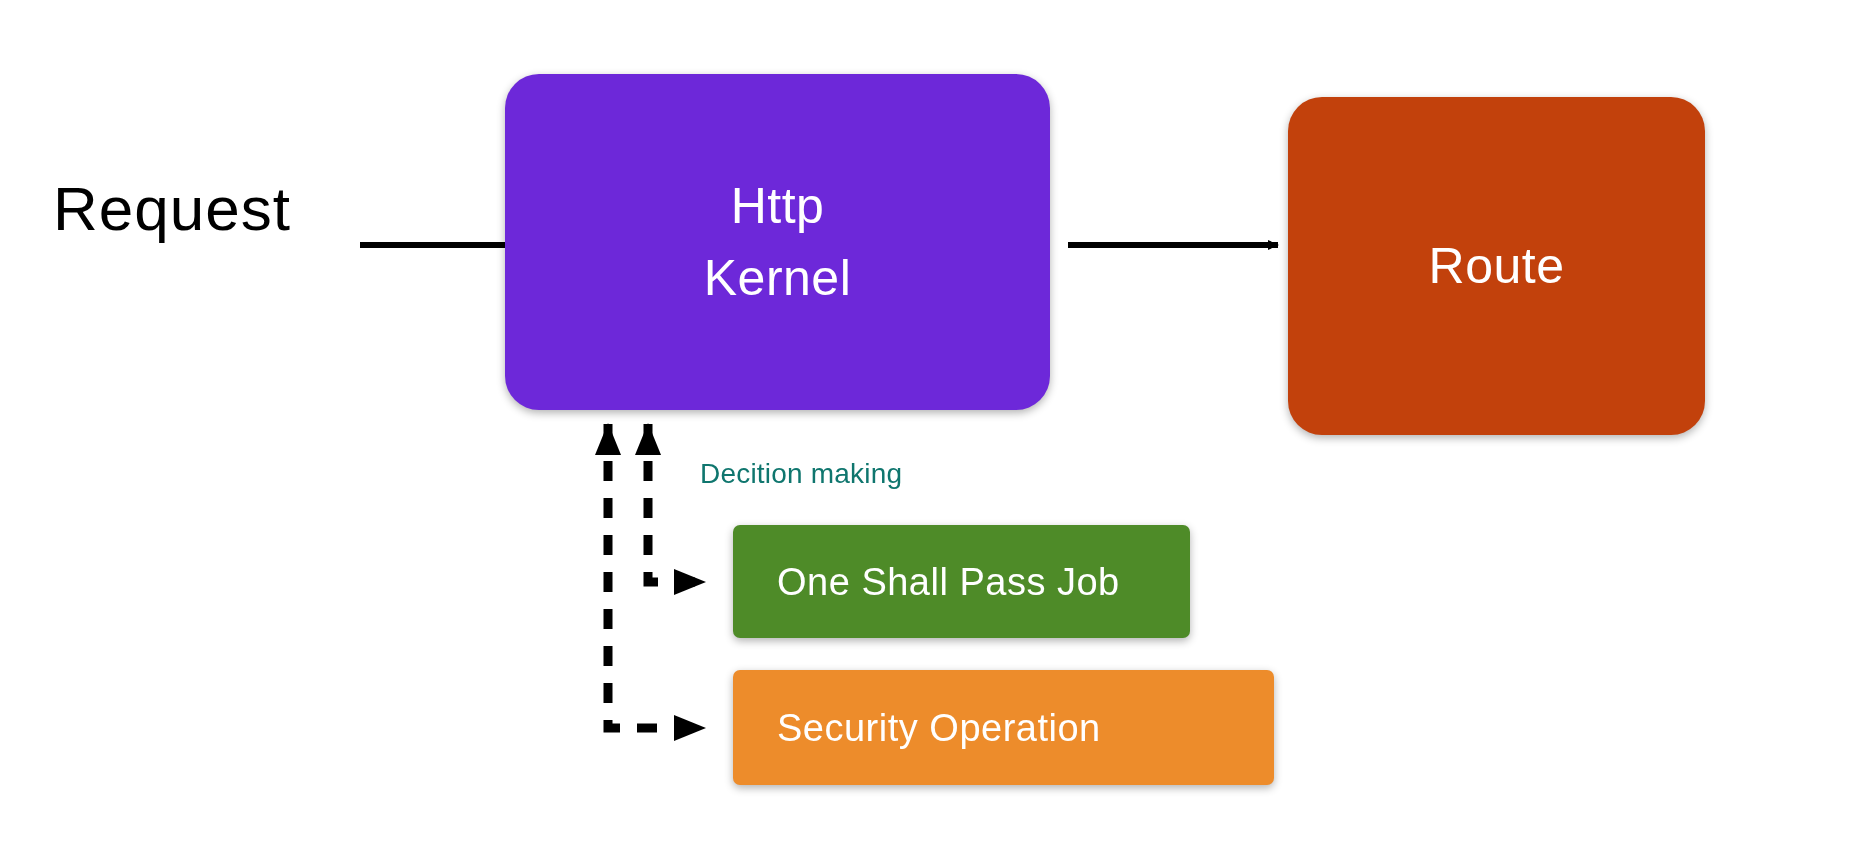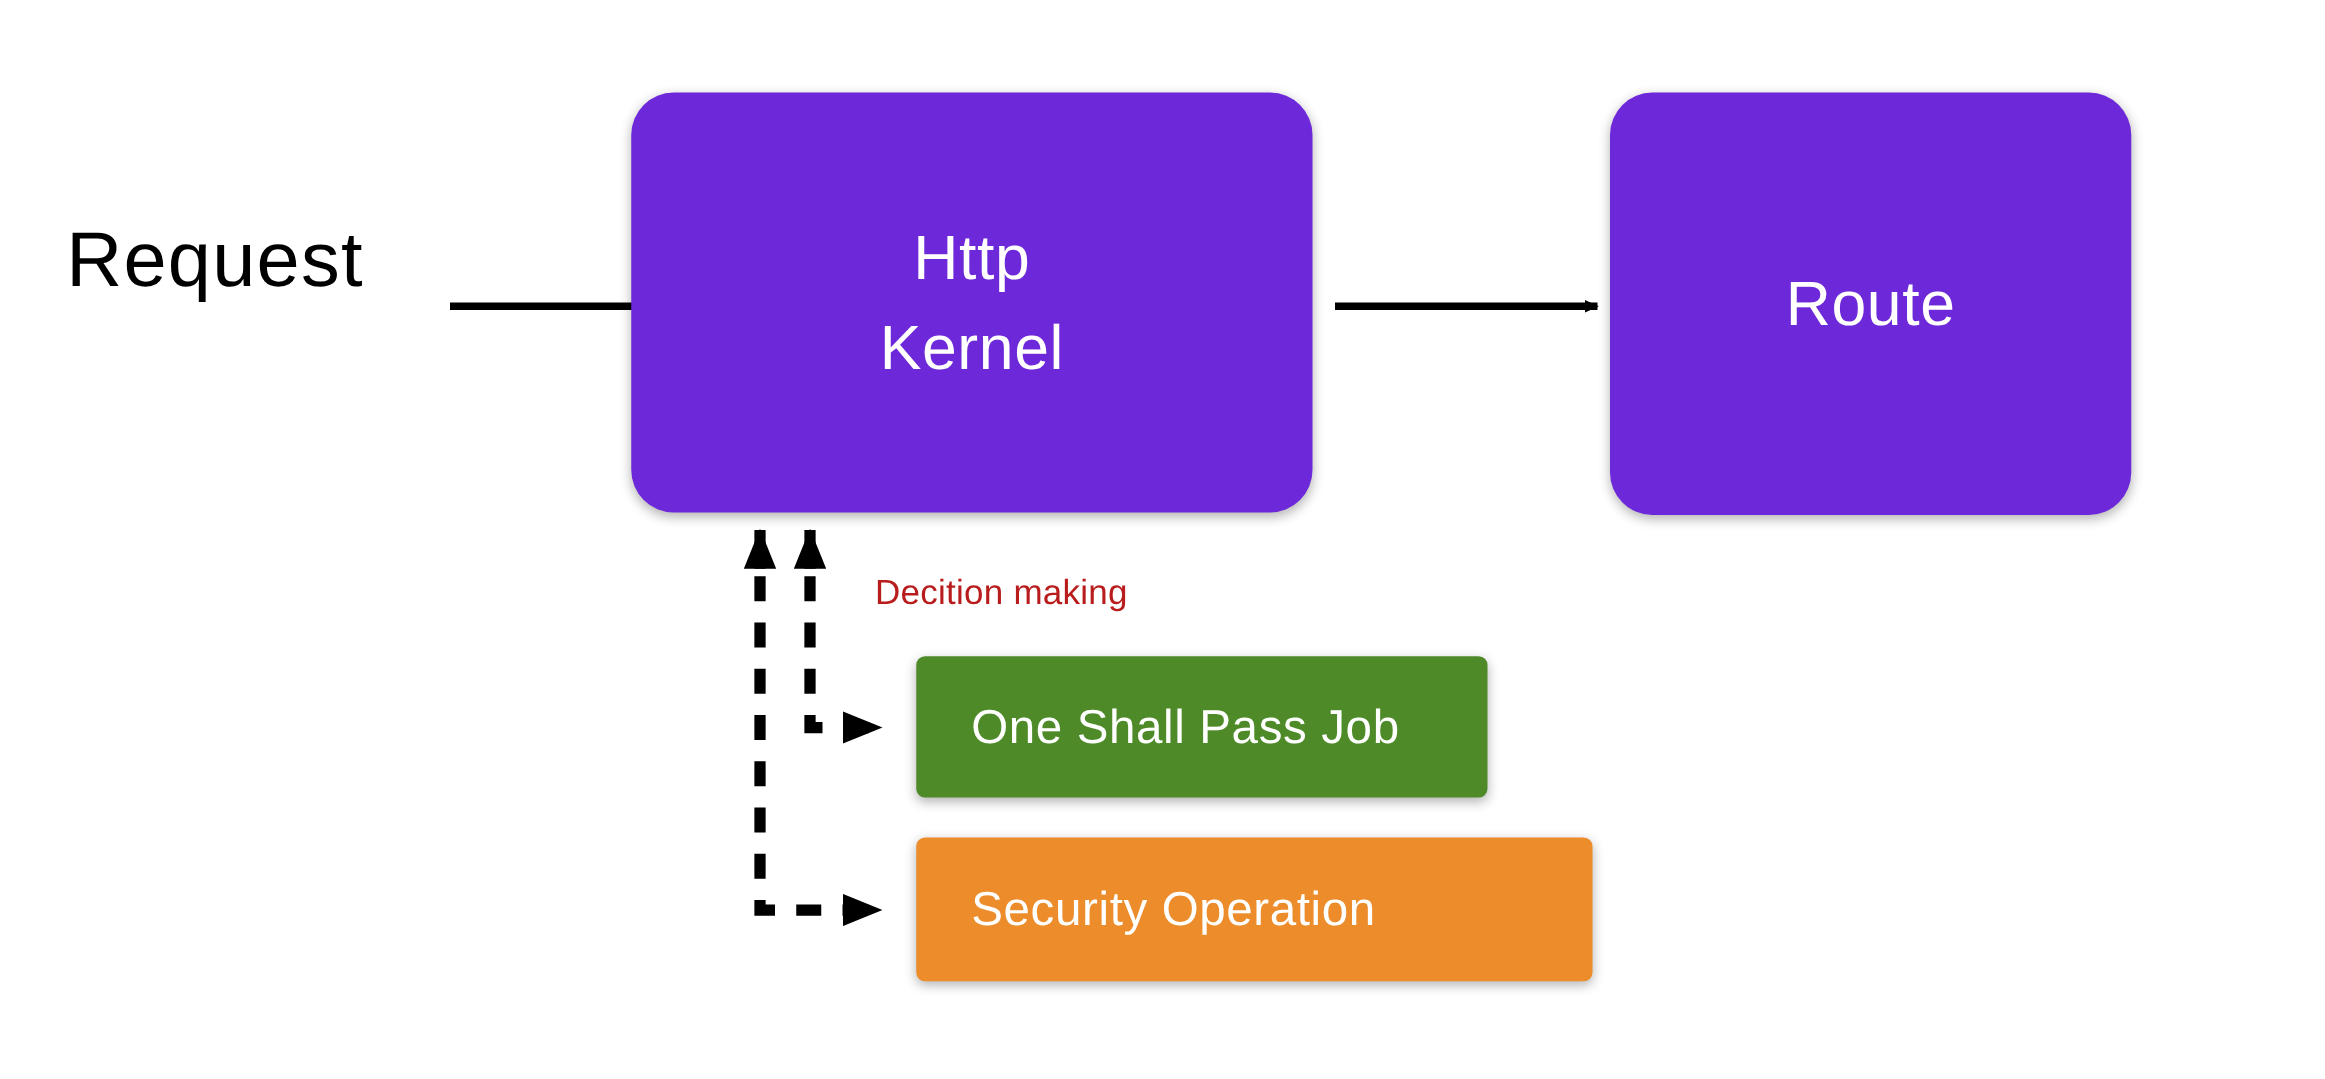--- a/index.html
+++ b/index.html
@@ -147,24 +147,24 @@
     <g>
 
       <path d="M608,455 L608,424" stroke="#000000" stroke-width="9" fill="none" stroke-dasharray="20 17" marker-end="url(#arrow-dash)"></path>
 
       <path d="M608,424 L608,728 L705,728" stroke="#000000" stroke-width="9" fill="none" stroke-dasharray="20 17" marker-end="url(#arrow-dash)"></path>
     </g>
   </svg>
 
   <div class="label label-request" style="color: rgb(0, 0, 0);">Request</div>
 
-  <div class="label label-decision" style="color: #b91c1c;">Decition making</div>
+  <div class="label label-decision" style="color: #0f766e;">Decition making</div>
 
   <div class="node node-kernel" style="background: #6d28d9; color: rgb(255, 255, 255);">Http
 Kernel</div>
 
-  <div class="node node-route" style="background: #6d28d9; color: rgb(255, 255, 255);">Route</div>
+  <div class="node node-route" style="background: #c2410c; color: rgb(255, 255, 255); margin-top: 23px;">Route</div>
 
   <div class="node node-job" style="background: rgb(78, 139, 40); color: rgb(255, 255, 255); text-align: right;">One Shall Pass Job</div>
 
   <div class="node node-security" style="background: rgb(237, 140, 43); color: rgb(255, 255, 255);">Security Operation</div>
 
 </div>
 
 </body></html>

